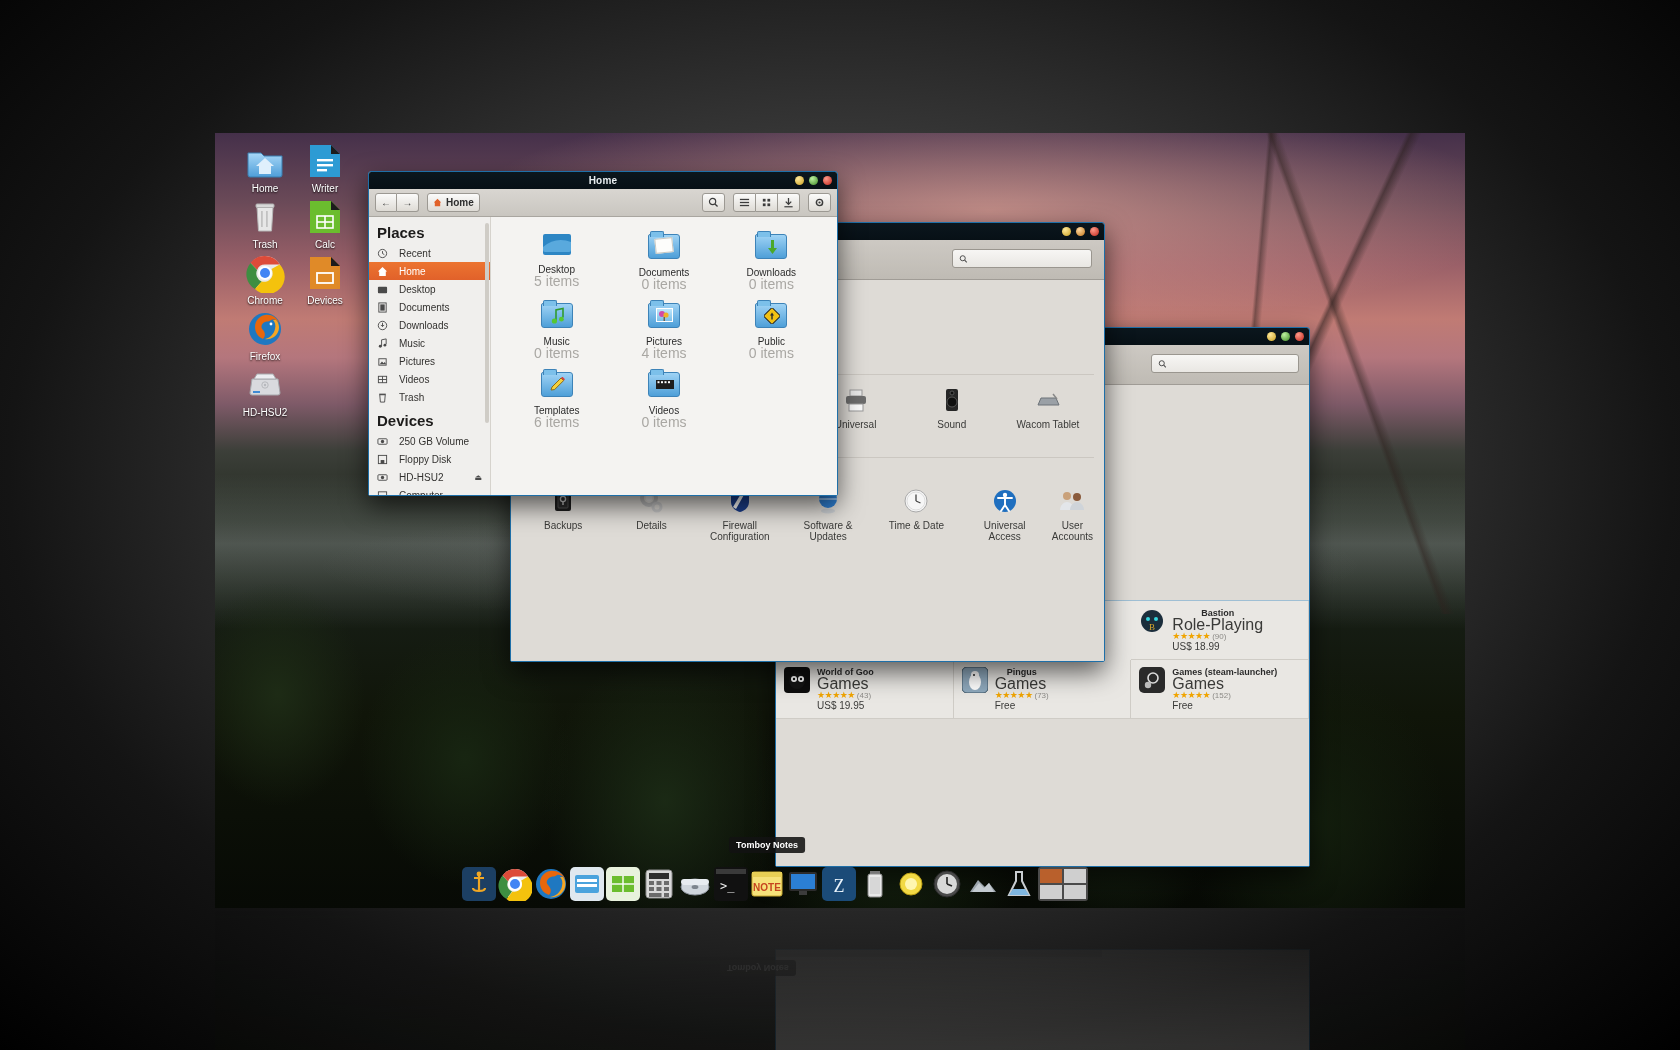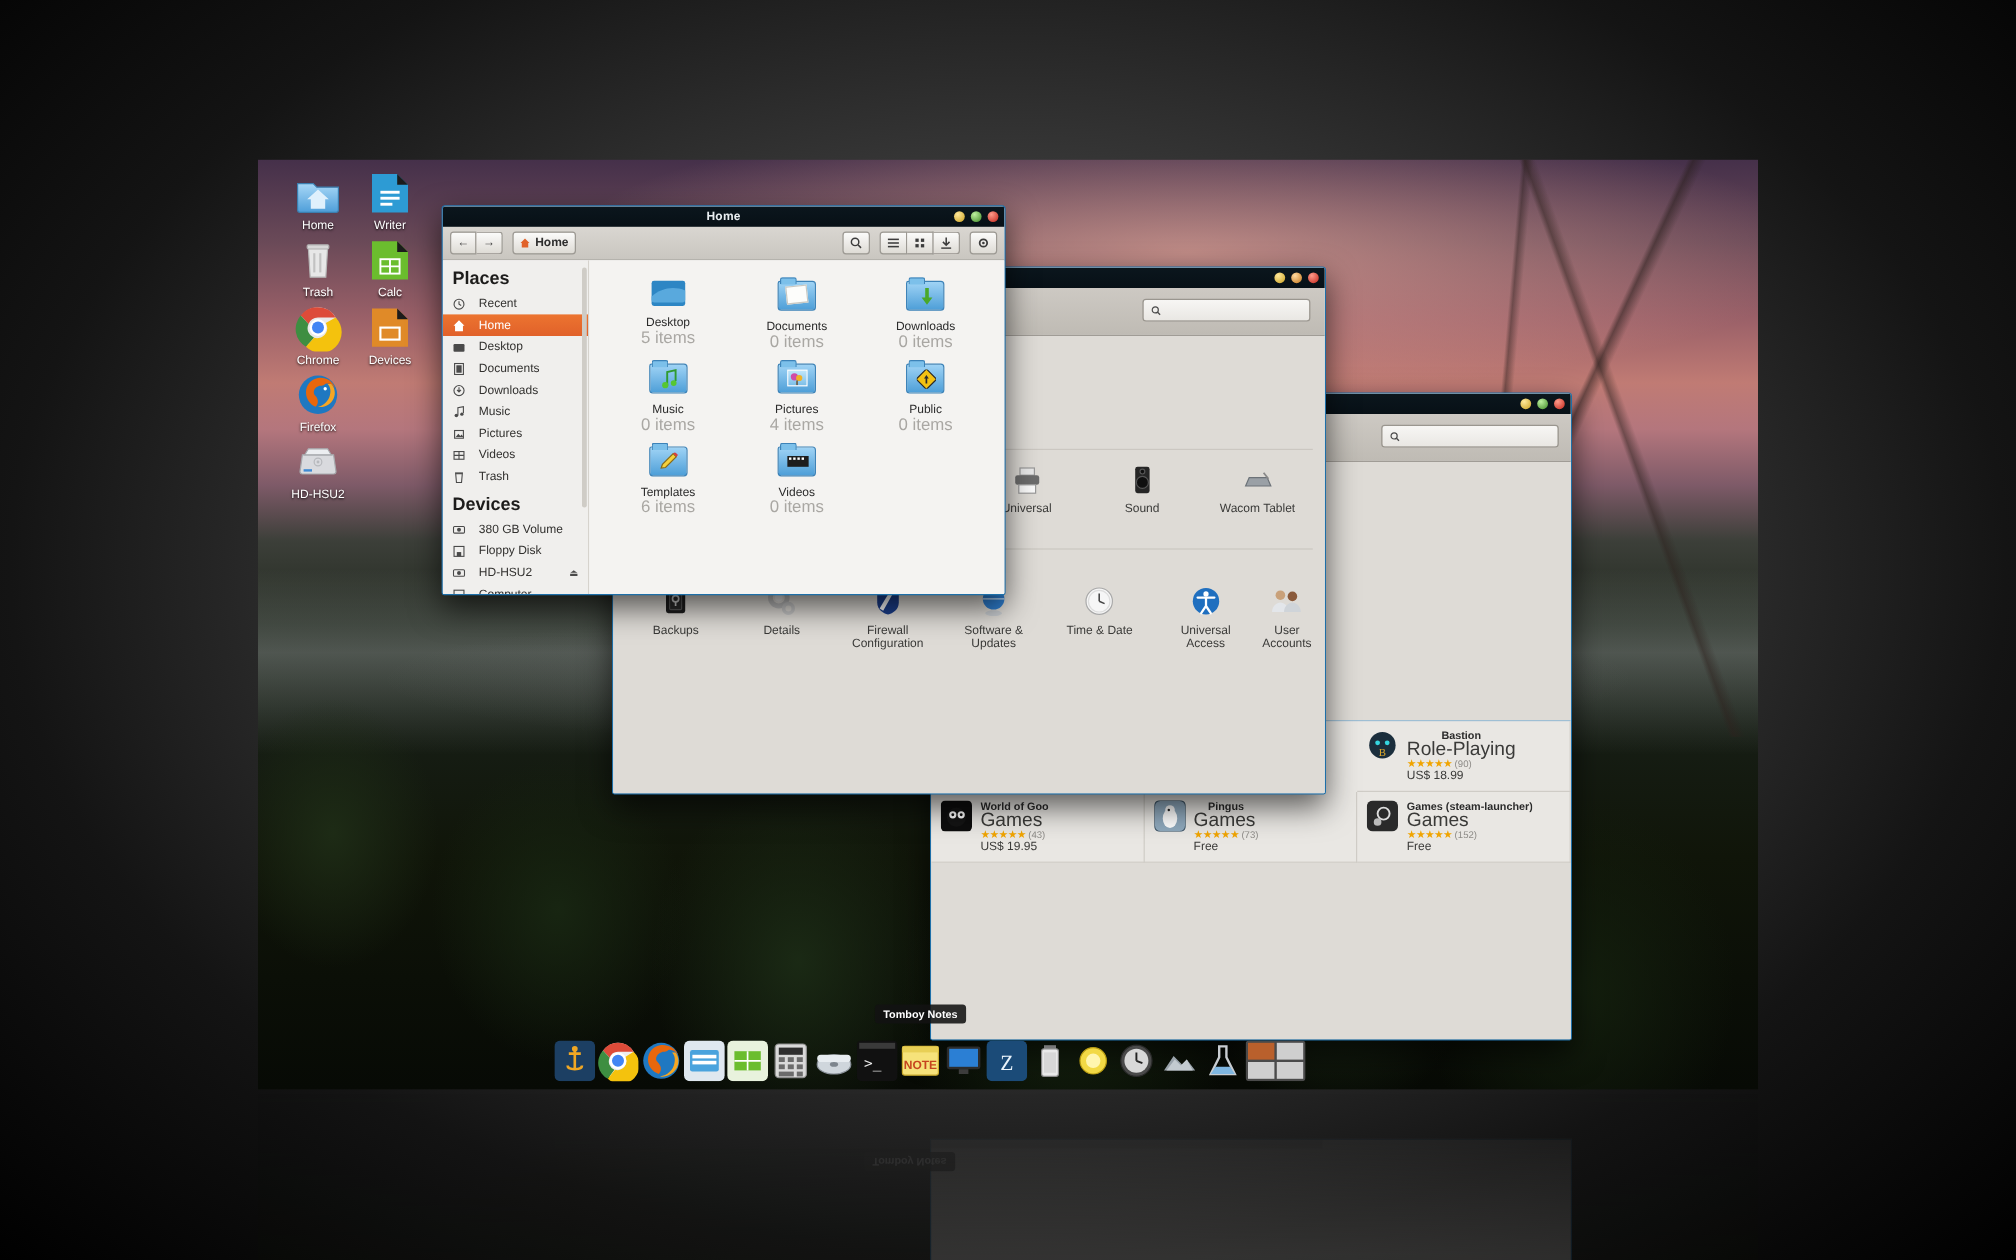--- a/index.html
+++ b/index.html
@@ -755,21 +755,21 @@
             <span>Trash</span>
           </div>
 
           <div class="sb-head" style="padding-top:6px">Devices</div>
 
           <div class="sb-item">
             <span class="sb-ico"><svg width="11" height="11" viewBox="0 0 12 12">
                     <rect x="1" y="3" width="10" height="6" rx="1" fill="none" stroke="#4a4a4a"></rect>
                     <circle cx="6" cy="6" r="1.8" fill="#4a4a4a"></circle>
                   </svg></span>
-            <span>380 GB Volume</span>
+            <span>250 GB Volume</span>
           </div>
           <div class="sb-item">
             <span class="sb-ico"><svg width="11" height="11" viewBox="0 0 12 12">
                     <rect x="1.5" y="1.5" width="9" height="9" fill="none" stroke="#4a4a4a"></rect>
                     <rect x="4" y="6.6" width="4" height="3.9" fill="#4a4a4a"></rect>
                   </svg></span>
             <span>Floppy Disk</span>
           </div>
           <div class="sb-item">
             <span class="sb-ico"><svg width="11" height="11" viewBox="0 0 12 12">

